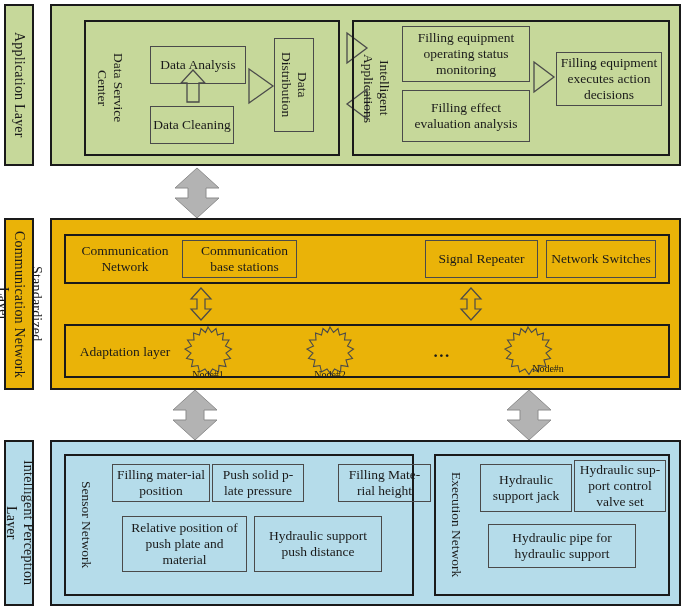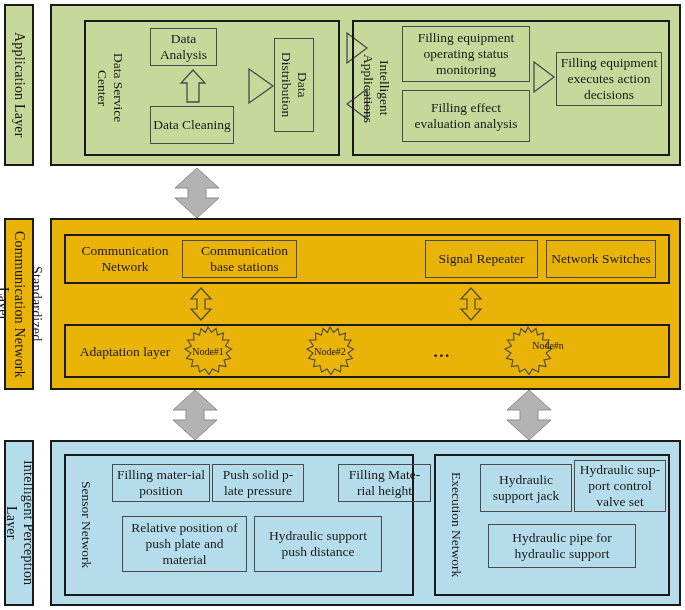--- a/index.html
+++ b/index.html
@@ -27,39 +27,39 @@
   .vlab{position:absolute;display:flex;align-items:center;justify-content:center;}
   .vlab span{writing-mode:vertical-rl;text-orientation:mixed;font-size:13.5px;
     line-height:1.18;text-align:center;}
 
   .svgwrap{position:absolute;pointer-events:none;}
   svg{display:block;overflow:visible;}
 
   .dots{position:absolute;font-size:17px;font-weight:bold;letter-spacing:1.5px;
     display:flex;align-items:center;justify-content:center;}
   .nodelbl{position:absolute;display:flex;align-items:center;justify-content:center;
-    font-size:10px;text-align:center;}
+    font-size:10px;text-align:center;margin-top:23px;}
 </style>
 </head>
 <body>
 
 <div id="root">
 
   <div class="side-label green" style="left:4px;top:4px;width:30px;height:162px;">
     <span>Application Layer</span>
   </div>
 
   <div class="layer green" style="left:50px;top:4px;width:631px;height:162px;">
 
     <div class="inner" style="left:32px;top:14px;width:256px;height:136px;"></div>
     <div class="vlab" style="left:40px;top:28px;width:36px;height:108px;">
       <span>Data Service Center</span>
     </div>
 
-    <div class="box" style="left:98px;top:22px;width:67px;height:38px;font-family:Liberation Serif, serif;">
+    <div class="box" style="left:98px;top:40px;width:96px;height:38px;font-family:Liberation Serif, serif;">
       <span>Data Analysis</span>
     </div>
 
     <div class="box" style="left:98px;top:100px;width:84px;height:38px;">
       <span>Data Cleaning</span>
     </div>
 
     <div class="svgwrap" style="left:127px;top:63px;width:28px;height:34px;">
       <svg width="28" height="34" viewBox="0 0 28 34">
         <path d="M14 1 L26 14 L20 14 L20 33 L8 33 L8 14 L2 14 Z" fill="none" stroke="#4a4a4a" stroke-width="1.3" stroke-linejoin="miter"></path>

